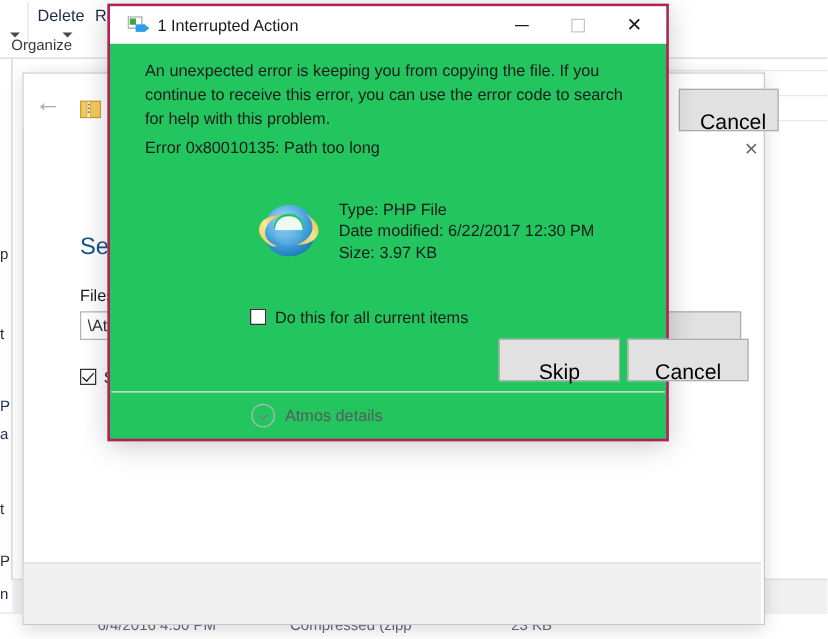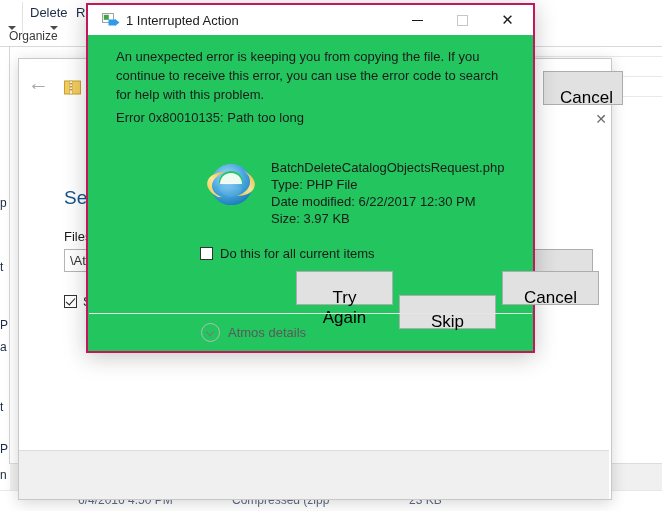--- a/index.html
+++ b/index.html
@@ -363,21 +363,21 @@
     position: absolute;
     left: 0; top: 266px;
     width: 445px; height: 26px;
   }
   .act-btn {
     position: absolute;
     top: 0;
     width: 97px; height: 25px;
   }
   .act-try  { left: 208px; }
-  .act-skip { left: 311px; margin-top: 24px; }
+  .act-skip { left: 311px; }
   .act-cancel { left: 414px; }
 
   .dlg-divider {
     position: absolute;
     left: 1px; top: 308px;
     width: 443px; height: 1px;
     background: #e6e6e6;
   }
   .more-details {
     position: absolute;
@@ -523,34 +523,32 @@
         <path d="M27 7 C39 7 48 16 48 28 C48 40 39 48 27 48 C16 48 7 40 7 28 C7 16 16 7 27 7 Z
                  M27 14 C20 14 15 19 15 26 L39 26 C39 19 34 14 27 14 Z" fill="url(#ieblue)"></path>
         <path d="M27 7 C39 7 48 16 48 28 C48 40 39 48 27 48 C16 48 7 40 7 28 C7 16 16 7 27 7 Z
                  M27 12 C18 12 12 19 12 28 C12 37 18 43 27 43 C36 43 42 37 42 28 C42 19 36 12 27 12 Z" fill="url(#ieblue)" opacity="0.55"></path>
         <path d="M14 40 C6 36 1 29 4 23 C6 18 13 15 21 15 C13 18 8 23 8 29 C8 34 12 38 18 40 Z" fill="url(#iering)"></path>
         <path d="M40 14 C48 18 53 25 50 31 C48 36 41 39 33 39 C41 36 46 31 46 25 C46 20 44 17 40 14 Z" fill="url(#iering)" opacity="0.95"></path>
         <path d="M27 16 C34 16 38 21 38 27 L16 27 C16 21 20 16 27 16 Z" fill="#ffffff" opacity="0.92"></path>
         <path d="M16 30 L38 30 C38 36 34 40 27 40 C22 40 18 37 16 33 Z" fill="#ffffff" opacity="0.08"></path>
       </svg>
       <div class="file-meta">
-        <div>BatchDeleteCatalogObjectsRequest.php</div>
         <div>Type: PHP File</div>
         <div>Date modified: 6/22/2017 12:30 PM</div>
         <div>Size: 3.97 KB</div>
       </div>
     </div>
 
     <div class="dlg-checkrow">
       <span class="cb"></span>
       <span class="dlg-checklabel">Do this for all current items</span>
     </div>
 
     <div class="dlg-actions">
-      <button class="btn act-btn act-try">Try Again</button>
       <button class="btn act-btn act-skip">Skip</button>
       <button class="btn act-btn act-cancel">Cancel</button>
     </div>
 
     <div class="dlg-divider"></div>
     <div class="more-details">
       <span class="chev-circle"></span>
       <span class="more-label">Atmos details</span>
     </div>
   </div>

